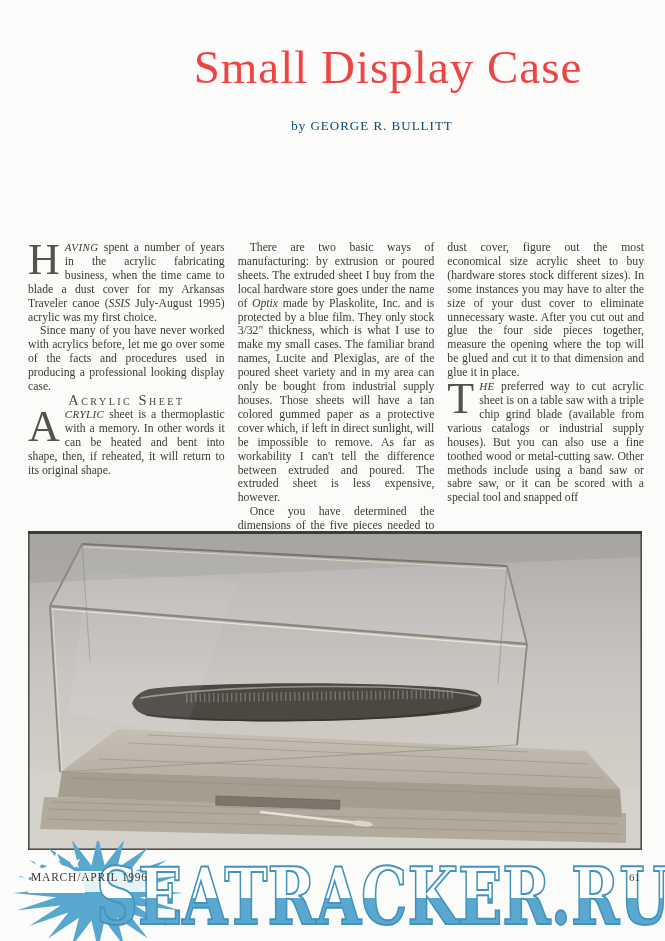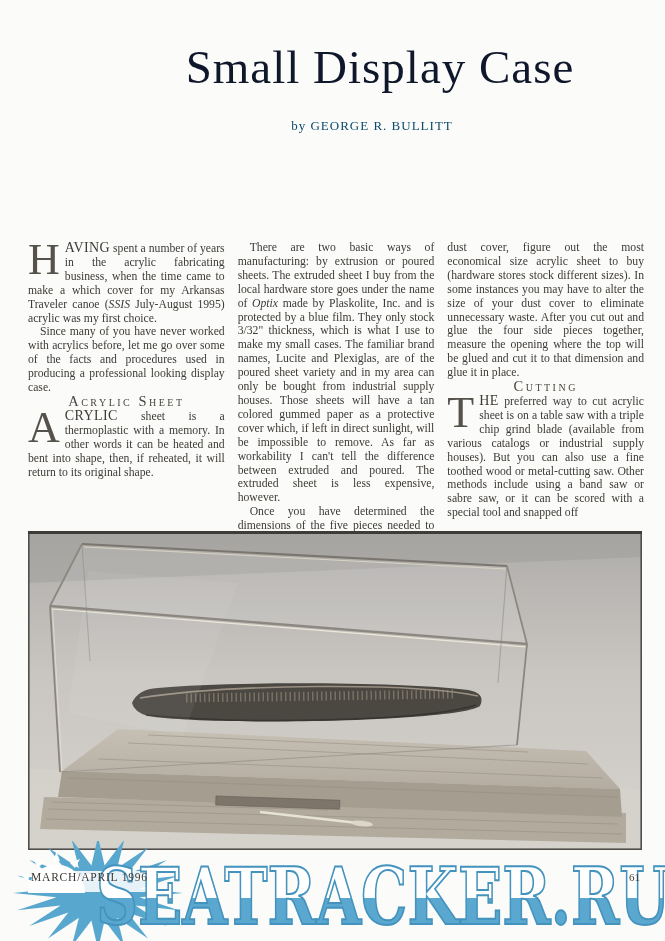--- a/index.html
+++ b/index.html
@@ -2,41 +2,41 @@
 <html lang="en"><head>
 <meta charset="utf-8">
 <style>
   html,body{margin:0;padding:0;}
   body{
     width:665px;height:941px;position:relative;overflow:hidden;
     background:#fbfbf9;color:#3e3b37;
     font-family:"Liberation Serif", serif;
   }
   .page-title{
-    position:absolute;top:40px;left:380px;transform:translateX(-50%);
-    font-size:47px;letter-spacing:1px;color:#0f172a;white-space:nowrap;font-weight:400;
+    position:absolute;top:40px;left:388px;transform:translateX(-50%);
+    font-size:47px;letter-spacing:1px;color:#ef4444;white-space:nowrap;font-weight:400;
   }
   .byline{
     position:absolute;top:118px;left:372px;transform:translateX(-50%);
     font-size:13px;letter-spacing:1px;color:#0c4a6e;white-space:nowrap;
   }
   .columns{
     position:absolute;top:241px;left:28px;width:616px;height:282px;
     display:flex;gap:13px;
   }
   .col{
     width:197px;font-size:11.7px;line-height:13.9px;text-align:justify;
     color:#3e3b37; hyphens:auto;
   }
   .col p{margin:0;}
   .col p.indent{text-indent:12px;}
   .dropcap{
     float:left;font-size:44px;line-height:36px;padding:1px 5px 0 0;color:#55524c;
   }
-  .lead{font-size:14px;letter-spacing:0.4px;}
+  .lead{font-size:11px;letter-spacing:0.4px;font-style:italic;}
   .ital{font-style:italic;margin-top:12px;}
   .sec-heading{
     text-align:center;font-variant:small-caps;font-size:14.5px;letter-spacing:2.5px;
     color:#4a4641;margin:13px 0 6px 0;text-indent:0 !important;
   }
   .photo-wrap{
     position:absolute;left:28px;top:531px;width:614px;height:319px;z-index:1;
   }
   .watermark{
     position:absolute;left:0;bottom:0;width:665px;height:101px;z-index:2;pointer-events:none;margin-left:8px;
@@ -52,32 +52,31 @@
   }
 </style>
 </head>
 <body>
 
 <div class="page-title">Small Display Case</div>
 <div class="byline">by GEORGE R. BULLITT</div>
 
 <div class="columns">
   <div class="col">
-    <p><span class="dropcap">H</span><span class="lead">AVING</span><span> spent a number of years in the acrylic fabricating business, when the time came to make a which cover for my Arkansas Traveler canoe (</span><span class="ital">SSIS</span><span> July-August 1995) acrylic was my first choice.</span></p>
+    <p><span class="dropcap">H</span><span class="lead">AVING</span><span> spent a number of years in the acrylic fabricating business, when the time came to blade a dust cover for my Arkansas Traveler canoe (</span><span class="ital">SSIS</span><span> July-August 1995) acrylic was my first choice.</span></p>
     <p class="indent">Since many of you have never worked with acrylics before, let me go over some of the facts and procedures used in producing a professional looking display case.</p>
     <p class="sec-heading">Acrylic Sheet</p>
     <p><span class="dropcap">A</span><span class="lead">CRYLIC</span><span> sheet is a thermoplastic with a memory. In other words it can be heated and bent into shape, then, if reheated, it will return to its original shape.</span></p>
   </div>
   <div class="col">
     <p class="indent"><span>There are two basic ways of manufacturing: by extrusion or poured sheets. The extruded sheet I buy from the local hardware store goes under the name of </span><span class="ital">Optix</span><span> made by Plaskolite, Inc. and is protected by a blue film. They only stock 3/32" thickness, which is what I use to make my small cases. The familiar brand names, Lucite and Plexiglas, are of the poured sheet variety and in my area can only be bought from industrial supply houses. Those sheets will have a tan colored gummed paper as a protective cover which, if left in direct sunlight, will be impossible to remove. As far as workability I can't tell the difference between extruded and poured. The extruded sheet is less expensive, however.</span></p>
     <p class="indent">Once you have determined the dimensions of the five pieces needed to make the</p>
   </div>
   <div class="col">
     <p>dust cover, figure out the most economical size acrylic sheet to buy (hardware stores stock different sizes). In some instances you may have to alter the size of your dust cover to eliminate unnecessary waste. After you cut out and glue the four side pieces together, measure the opening where the top will be glued and cut it to that dimension and glue it in place.</p>
-    <p class="sec-heading">Cutting</p>
     <p><span class="dropcap">T</span><span class="lead">HE</span><span> preferred way to cut acrylic sheet is on a table saw with a triple chip grind blade (available from various catalogs or industrial supply houses). But you can also use a fine toothed wood or metal-cutting saw. Other methods include using a band saw or sabre saw, or it can be scored with a special tool and snapped off</span></p>
   </div>
 </div>
 
 <div class="photo-wrap">
   <svg width="614" height="319" viewBox="0 0 614 319">
     <defs>
       <linearGradient id="bgG" x1="0" y1="0" x2="0" y2="1">
         <stop offset="0" stop-color="#aeacaa"></stop>
         <stop offset="0.45" stop-color="#c9c6c1"></stop>

